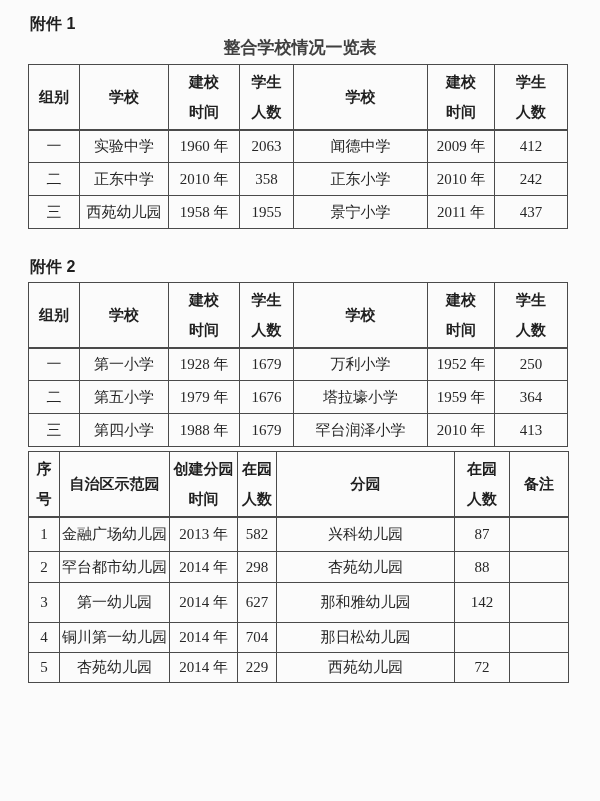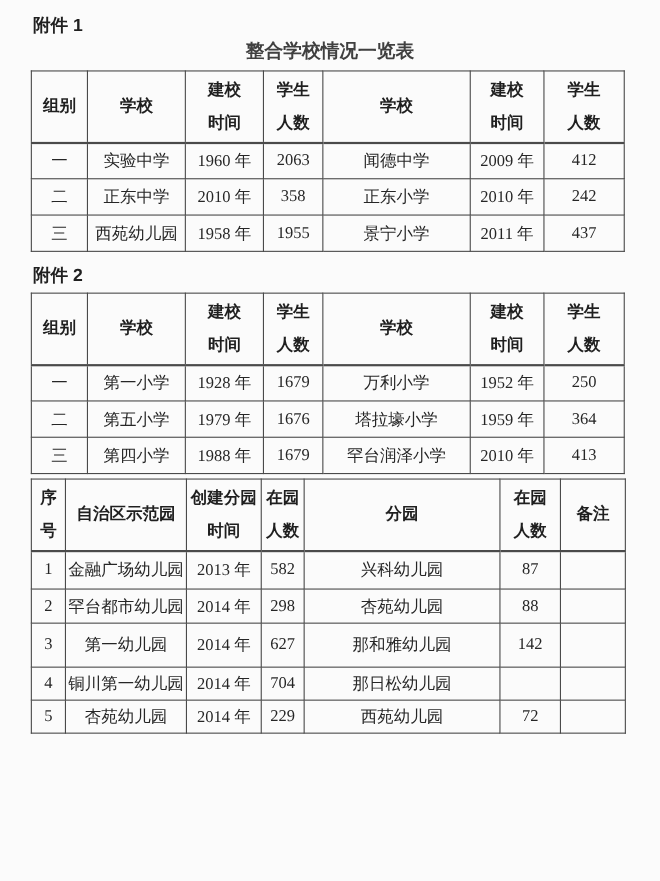--- a/index.html
+++ b/index.html
@@ -13,21 +13,21 @@
     font-family: "Liberation Serif", "DejaVu Serif", serif;
   }
   .attach-label {
     margin: 12px 0 0 30px;
     font-family: "Liberation Sans", "DejaVu Sans", sans-serif;
     font-weight: bold;
     font-size: 16px;
     line-height: 23px;
     color: #1f1f1f;
   }
-  .attach-label.gap { margin-top: 10px; }
+  .attach-label.gap { margin-top: 26px; }
   .table-title {
     margin-top: 3px;
     text-align: center;
     font-family: Liberation Mono, monospace;
     font-weight: bold;
     font-size: 17px;
     line-height: 22px;
     color: #404040;
   }
   table.doc {

